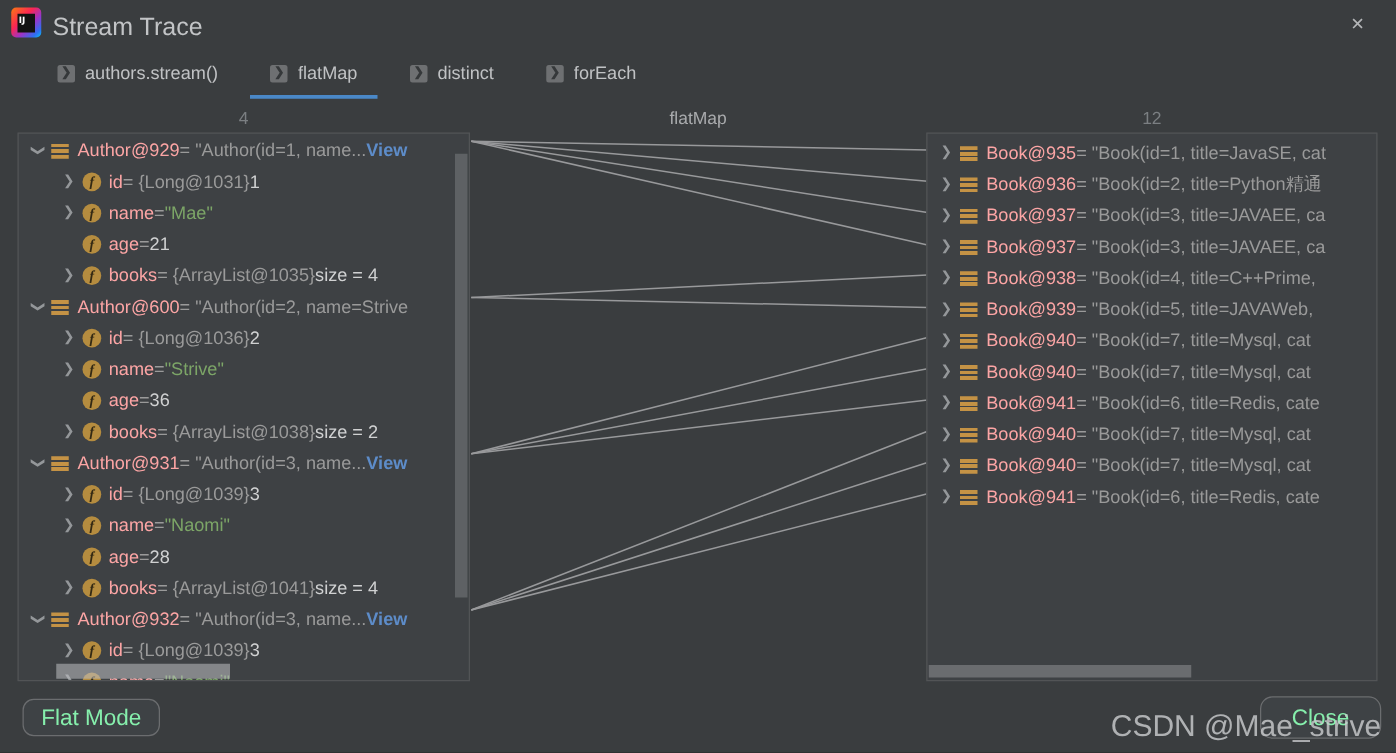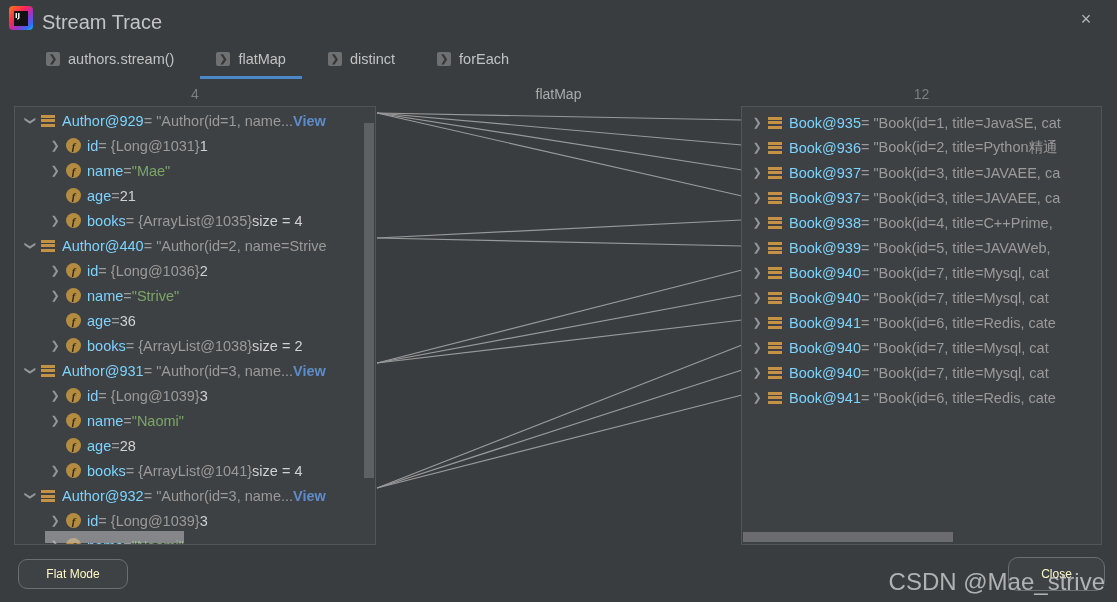--- a/index.html
+++ b/index.html
@@ -44,38 +44,38 @@
   .ind0{padding-left:6px;}
   .ind1{padding-left:31px;}
   .chev{flex:0 0 18px;width:18px;text-align:center;color:#94979a;font-size:11px;line-height:1;}
   .chev.down{transform:rotate(90deg);}
   .chev.none{visibility:hidden;}
   .icon-obj{flex:0 0 14px;width:14px;height:12px;margin:0 7px 0 2px;
        background:repeating-linear-gradient(to bottom,#c49245 0 3px,rgba(0,0,0,0) 3px 4.5px);}
   .icon-field{flex:0 0 15px;width:15px;height:15px;margin:0 6px 0 2px;border-radius:50%;background:#b58c3f;
        color:#332914;font:italic bold 11px "Liberation Serif",serif;
        display:flex;align-items:center;justify-content:center;}
-  .p-name{color:#7dd3fc;}
+  .p-name{color:#fca5a5;}
   .p-dim{color:#9a9a9a;}
   .p-val{color:#d0d1d2;}
   .p-str{color:#7ca567;}
   .p-link{color:#5d8cc9;font-weight:bold;}
 
   
   #links{position:absolute;left:0;top:0;pointer-events:none;}
 
   
   .sb{position:absolute;z-index:5;}
   #sb-left-v{left:364px;top:123px;width:10px;height:355px;background:rgba(170,173,176,0.30);}
   #sb-left-h{left:45px;top:531px;width:139px;height:12px;background:rgba(190,192,194,0.55);}
   #sb-right-h{left:743px;top:532px;width:210px;height:10px;background:rgba(160,162,164,0.45);}
 
   
   .btn{position:absolute;box-sizing:border-box;background:#3e4245;border:1px solid #6b6d6f;
-       color:#fef9c3;font-size:12px;font-family:"Liberation Sans",sans-serif;}
+       color:#86efac;font-size:18px;font-family:"Liberation Sans",sans-serif;}
   #btn-flat{left:18px;top:559px;width:110px;height:30px;border-radius:9px;}
   #btn-close{left:1008px;top:557px;width:97px;height:34px;border-radius:10px;}
   .watermark{position:absolute;right:12px;top:568px;z-index:9;font-size:24px;color:#c9cbcd;opacity:0.82;}
 </style>
 </head>
 <body>
 
 <div id="app">
 
   <div class="titlebar">
@@ -157,21 +157,21 @@
         <div class="row ind1">
           <span class="chev right">❯</span>
           <span class="icon-field">f</span>
           <span class="p-name">books</span>
           <span class="p-dim"> = {ArrayList@1035}</span>
           <span class="p-val"> size = 4</span>
         </div>
         <div class="row ind0">
           <span class="chev down">❯</span>
           <span class="icon-obj"></span>
-          <span class="p-name">Author@440</span>
+          <span class="p-name">Author@600</span>
           <span class="p-dim"> = "Author(id=2, name=Strive</span>
         </div>
         <div class="row ind1">
           <span class="chev right">❯</span>
           <span class="icon-field">f</span>
           <span class="p-name">id</span>
           <span class="p-dim"> = {Long@1036}</span>
           <span class="p-val"> 2</span>
         </div>
         <div class="row ind1">

